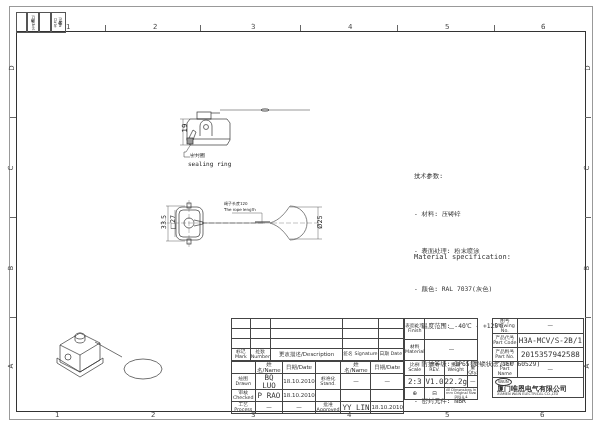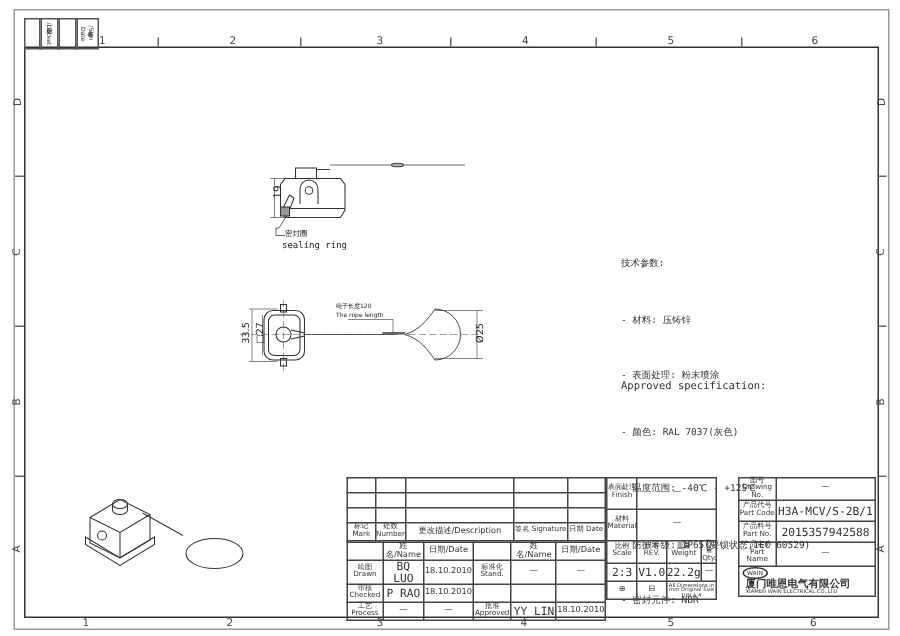--- a/index.html
+++ b/index.html
@@ -129,21 +129,21 @@
 <div class="spec spec-cn">
   <div>技术参数:</div>
   <div>- 材料: 压铸锌</div>
   <div>- 表面处理: 粉末喷涂</div>
   <div>- 颜色: RAL 7037(灰色)</div>
   <div>- 温度范围: -40℃ - +125℃</div>
   <div>- 防护等级: IP65(要锁状态,IEC 60529)</div>
   <div>- 密封元件: NBR</div>
 </div>
 <div class="spec spec-en">
-  <div>Approved specification:</div>
+  <div>Material specification:</div>
   
   
   
 </div>
 
 <table class="tb" style="left:231px;top:318px;width:173px;">
   <colgroup>
       <col style="width:19px">
       <col style="width:18px">
       <col style="width:74px">

